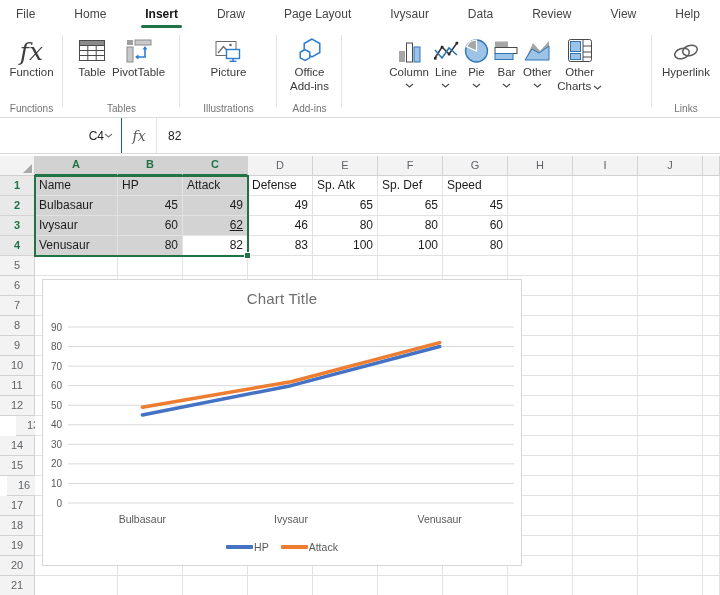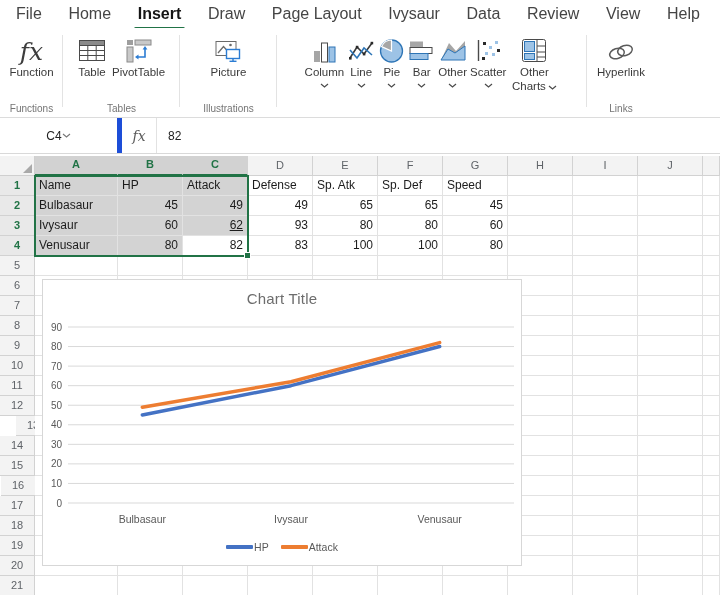--- a/index.html
+++ b/index.html
@@ -2,21 +2,21 @@
 <html><head>
 <meta charset="utf-8">
 <style>
   html,body{margin:0;padding:0;background:#fff;}
   #screen{position:relative;width:720px;height:595px;overflow:hidden;background:#fff;
           font-family:"Liberation Sans",sans-serif;-webkit-font-smoothing:antialiased;}
 
   
   #tabs{position:absolute;top:0;left:0;width:720px;height:28px;display:flex;align-items:center;
         justify-content:space-between;padding:0 18px 0 14px;box-sizing:border-box;
-        font-size:16px;color:#454545;}
+        font-size:12px;color:#454545;}
   .tab{position:relative;padding:5px 2px;cursor:default;white-space:nowrap;}
   .tab.active{color:#151515;font-weight:700;}
   .tab.active::after{content:'';position:absolute;left:-2px;right:-2px;bottom:-2px;height:3px;
         background:#217346;border-radius:2px;}
 
   
   #ribbon{position:absolute;top:28px;left:0;width:720px;height:89px;border-bottom:1px solid #dcdcdc;
         display:flex;background:#fff;}
   .rgroup{position:relative;height:100%;flex:none;display:flex;justify-content:center;
         align-items:flex-start;padding-top:5px;box-sizing:border-box;}
@@ -27,22 +27,22 @@
   .ric{height:31px;display:flex;align-items:flex-end;justify-content:center;}
   .rlab{font-size:11.5px;color:#3a3a3a;text-align:center;line-height:1.18;margin-top:2px;}
   .rlab.narrow{max-width:50px;}
   .fx-big{font-family:"DejaVu Serif",serif;font-style:italic;font-size:25px;color:#3d3d3d;line-height:1;}
   .chev{margin-top:3px;}
   .chev-inline{display:inline-block;margin-left:2px;}
 
   
   #fbar{position:absolute;top:118px;left:0;width:720px;height:35px;border-bottom:1px solid #d9d9d9;
         display:flex;align-items:stretch;font-size:12px;color:#222;box-sizing:content-box;background:#fff;}
-  .namebox{width:122px;border-right:5px solid #1d4ed8;display:flex;align-items:center;
-        justify-content:center;padding:0 8px;box-sizing:border-box;}
+  .namebox{width:122px;border-right:1px solid #1d4ed8;display:flex;align-items:center;
+        justify-content:flex-end;padding:0 8px;box-sizing:border-box;}
   .fxbtn{width:34px;border-right:1px solid #e2e2e2;display:flex;align-items:center;justify-content:center;
         font-family:"DejaVu Serif",serif;font-style:italic;color:#5a5a5a;font-size:14px;}
   .fvalue{flex:1;display:flex;align-items:center;padding:0 11px;color:#222;}
 
   
   #grid{position:absolute;top:156px;left:0;width:720px;height:439px;overflow:hidden;background:#fff;}
   .corner{position:absolute;box-sizing:border-box;background:#f3f3f3;
         border-right:1px solid #cfcfcf;border-bottom:1px solid #cfcfcf;}
   .corner-tri{position:absolute;right:2px;bottom:2px;width:0;height:0;
         border-left:9px solid transparent;border-bottom:9px solid #a9a9a9;}
@@ -144,20 +144,32 @@
             <rect x="11.5" y="11.5" width="13" height="9" fill="#fff" stroke="#2b7cd3" stroke-width="1.4"></rect>
             <line x1="18" y1="20.5" x2="18" y2="23" stroke="#2b7cd3" stroke-width="1.4"></line>
             <line x1="14.5" y1="23.3" x2="21.5" y2="23.3" stroke="#2b7cd3" stroke-width="1.4"></line>
           </svg>
         </span>
         <span class="rlab">Picture</span>
       </div>
       <div class="glabel">Illustrations</div>
     </div>
 
+    <div class="rgroup" style="width:65px">
+      <div class="rbtn">
+        <span class="ric">
+          <svg width="28" height="27">
+            <polygon points="16,2 8.2,6.5 8.2,15.5 16,20 23.8,15.5 23.8,6.5" fill="#fff" stroke="#2b7cd3" stroke-width="1.5"></polygon>
+            <polygon points="9,12.5 4.2,15.3 4.2,20.8 9,23.5 13.8,20.8 13.8,15.3" fill="#fff" stroke="#2b7cd3" stroke-width="1.5"></polygon>
+          </svg>
+        </span>
+        <span class="rlab narrow">Office Add-ins</span>
+      </div>
+      <div class="glabel">Add-ins</div>
+    </div>
 
     <div class="rgroup" style="width:310px;gap:3px">
       <div class="rbtn">
         <span class="ric">
           <svg width="26" height="26">
             <rect x="3" y="13" width="6" height="11" fill="#a6a6a6"></rect>
             <rect x="10.5" y="5" width="6" height="19" fill="#fff" stroke="#4a4a4a"></rect>
             <rect x="18" y="9" width="6" height="15" fill="#9DC3E6" stroke="#2E75B6"></rect>
           </svg>
         </span>
@@ -208,38 +220,20 @@
         </svg>
       </div>
       <div class="rbtn">
         <span class="ric">
           <svg width="28" height="26">
             <path d="M2,22 L10,5 L17,13 L26,3 L26,22 Z" fill="#a6a6a6"></path>
             <path d="M2,22 L9,11 L16,15 L26,8 L26,22 Z" fill="#9DC3E6" stroke="#2E75B6"></path>
           </svg>
         </span>
         <span class="rlab">Other</span>
-        <svg class="chev" width="9" height="5">
-          <polyline points="1,1 4.5,4 8,1" fill="none" stroke="#4a4a4a" stroke-width="1.2"></polyline>
-        </svg>
-      </div>
-      <div class="rbtn">
-        <span class="ric">
-          <svg width="27" height="26">
-            <line x1="3.5" y1="2" x2="3.5" y2="23" stroke="#4a4a4a" stroke-width="1.4"></line>
-            <rect x="8" y="4" width="3" height="3" fill="#2a2a2a"></rect>
-            <rect x="14" y="8" width="3" height="3" fill="#9DC3E6"></rect>
-            <rect x="20" y="3" width="3" height="3" fill="#9DC3E6"></rect>
-            <rect x="10" y="14" width="3" height="3" fill="#9DC3E6"></rect>
-            <rect x="17" y="15" width="3" height="3" fill="#9DC3E6"></rect>
-            <rect x="7" y="19" width="3" height="3" fill="#2a2a2a"></rect>
-            <rect x="22" y="11" width="3" height="3" fill="#2a2a2a"></rect>
-          </svg>
-        </span>
-        <span class="rlab">Scatter</span>
         <svg class="chev" width="9" height="5">
           <polyline points="1,1 4.5,4 8,1" fill="none" stroke="#4a4a4a" stroke-width="1.2"></polyline>
         </svg>
       </div>
       <div class="rbtn">
         <span class="ric">
           <svg width="28" height="27">
             <rect x="2.5" y="2.5" width="23" height="22" rx="2" fill="#fff" stroke="#4a4a4a"></rect>
             <rect x="4.5" y="4.5" width="10" height="10" fill="#9DC3E6" stroke="#2E75B6"></rect>
             <rect x="4.5" y="16.5" width="10" height="6" fill="#9DC3E6" stroke="#2E75B6"></rect>
@@ -320,21 +314,21 @@
       <div class="cell num" style="left: 378px; top: 40px; width: 65px; height: 20px;">65</div>
       <div class="cell num" style="left: 443px; top: 40px; width: 65px; height: 20px;">45</div>
       <div class="cell" style="left: 508px; top: 40px; width: 65px; height: 20px;"></div>
       <div class="cell" style="left: 573px; top: 40px; width: 65px; height: 20px;"></div>
       <div class="cell" style="left: 638px; top: 40px; width: 65px; height: 20px;"></div>
       <div class="cell" style="left: 703px; top: 40px; width: 17px; height: 20px;"></div>
       <div class="rowhead sel" style="left: 0px; top: 60px; width: 35px; height: 20px;">3</div>
       <div class="cell selfill" style="left: 35px; top: 60px; width: 83px; height: 20px;">Ivysaur</div>
       <div class="cell selfill num" style="left: 118px; top: 60px; width: 65px; height: 20px;">60</div>
       <div class="cell selfill num" style="left: 183px; top: 60px; width: 65px; height: 20px; text-decoration: underline;">62</div>
-      <div class="cell num" style="left: 248px; top: 60px; width: 65px; height: 20px;">93</div>
+      <div class="cell num" style="left: 248px; top: 60px; width: 65px; height: 20px;">46</div>
       <div class="cell num" style="left: 313px; top: 60px; width: 65px; height: 20px;">80</div>
       <div class="cell num" style="left: 378px; top: 60px; width: 65px; height: 20px;">80</div>
       <div class="cell num" style="left: 443px; top: 60px; width: 65px; height: 20px;">60</div>
       <div class="cell" style="left: 508px; top: 60px; width: 65px; height: 20px;"></div>
       <div class="cell" style="left: 573px; top: 60px; width: 65px; height: 20px;"></div>
       <div class="cell" style="left: 638px; top: 60px; width: 65px; height: 20px;"></div>
       <div class="cell" style="left: 703px; top: 60px; width: 17px; height: 20px;"></div>
       <div class="rowhead sel" style="left: 0px; top: 80px; width: 35px; height: 20px;">4</div>
       <div class="cell selfill" style="left: 35px; top: 80px; width: 83px; height: 20px;">Venusaur</div>
       <div class="cell selfill num" style="left: 118px; top: 80px; width: 65px; height: 20px;">80</div>
@@ -472,21 +466,21 @@
       <div class="cell" style="left: 118px; top: 300px; width: 65px; height: 20px;"></div>
       <div class="cell" style="left: 183px; top: 300px; width: 65px; height: 20px;"></div>
       <div class="cell" style="left: 248px; top: 300px; width: 65px; height: 20px;"></div>
       <div class="cell" style="left: 313px; top: 300px; width: 65px; height: 20px;"></div>
       <div class="cell" style="left: 378px; top: 300px; width: 65px; height: 20px;"></div>
       <div class="cell" style="left: 443px; top: 300px; width: 65px; height: 20px;"></div>
       <div class="cell" style="left: 508px; top: 300px; width: 65px; height: 20px;"></div>
       <div class="cell" style="left: 573px; top: 300px; width: 65px; height: 20px;"></div>
       <div class="cell" style="left: 638px; top: 300px; width: 65px; height: 20px;"></div>
       <div class="cell" style="left: 703px; top: 300px; width: 17px; height: 20px;"></div>
-      <div class="rowhead" style="left: 1px; top: 320px; width: 35px; height: 20px;">16</div>
+      <div class="rowhead" style="left: 7px; top: 320px; width: 35px; height: 20px;">16</div>
       <div class="cell" style="left: 35px; top: 320px; width: 83px; height: 20px;"></div>
       <div class="cell" style="left: 118px; top: 320px; width: 65px; height: 20px;"></div>
       <div class="cell" style="left: 183px; top: 320px; width: 65px; height: 20px;"></div>
       <div class="cell" style="left: 248px; top: 320px; width: 65px; height: 20px;"></div>
       <div class="cell" style="left: 313px; top: 320px; width: 65px; height: 20px;"></div>
       <div class="cell" style="left: 378px; top: 320px; width: 65px; height: 20px;"></div>
       <div class="cell" style="left: 443px; top: 320px; width: 65px; height: 20px;"></div>
       <div class="cell" style="left: 508px; top: 320px; width: 65px; height: 20px;"></div>
       <div class="cell" style="left: 573px; top: 320px; width: 65px; height: 20px;"></div>
       <div class="cell" style="left: 638px; top: 320px; width: 65px; height: 20px;"></div>

